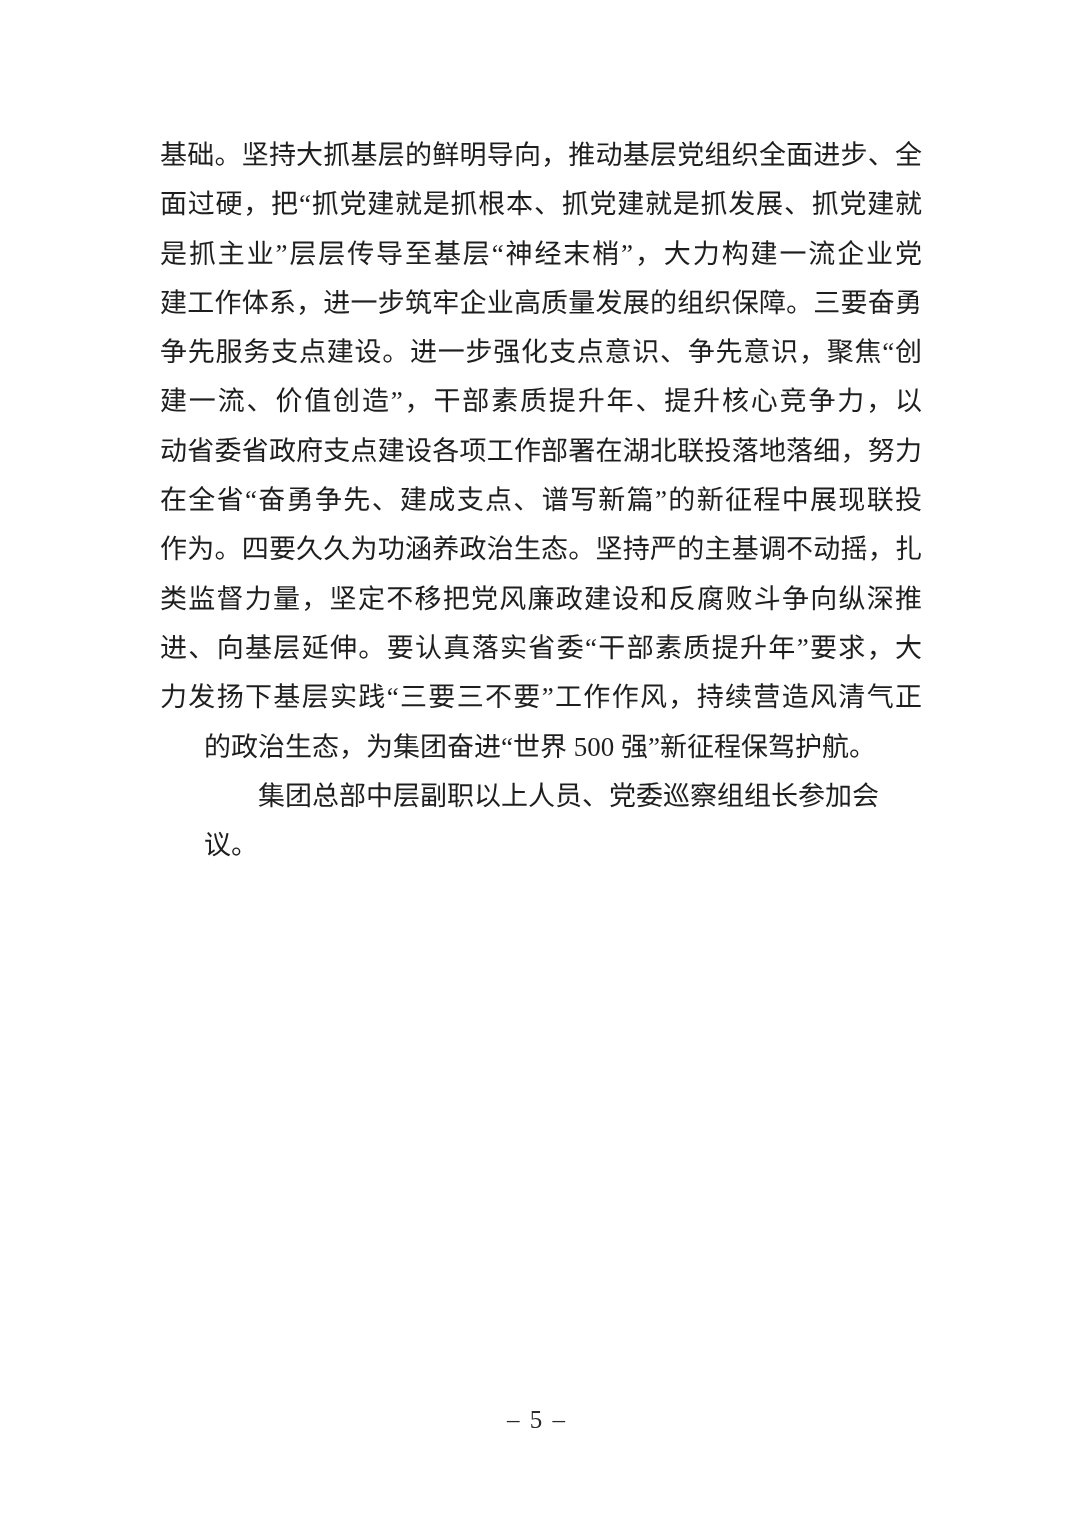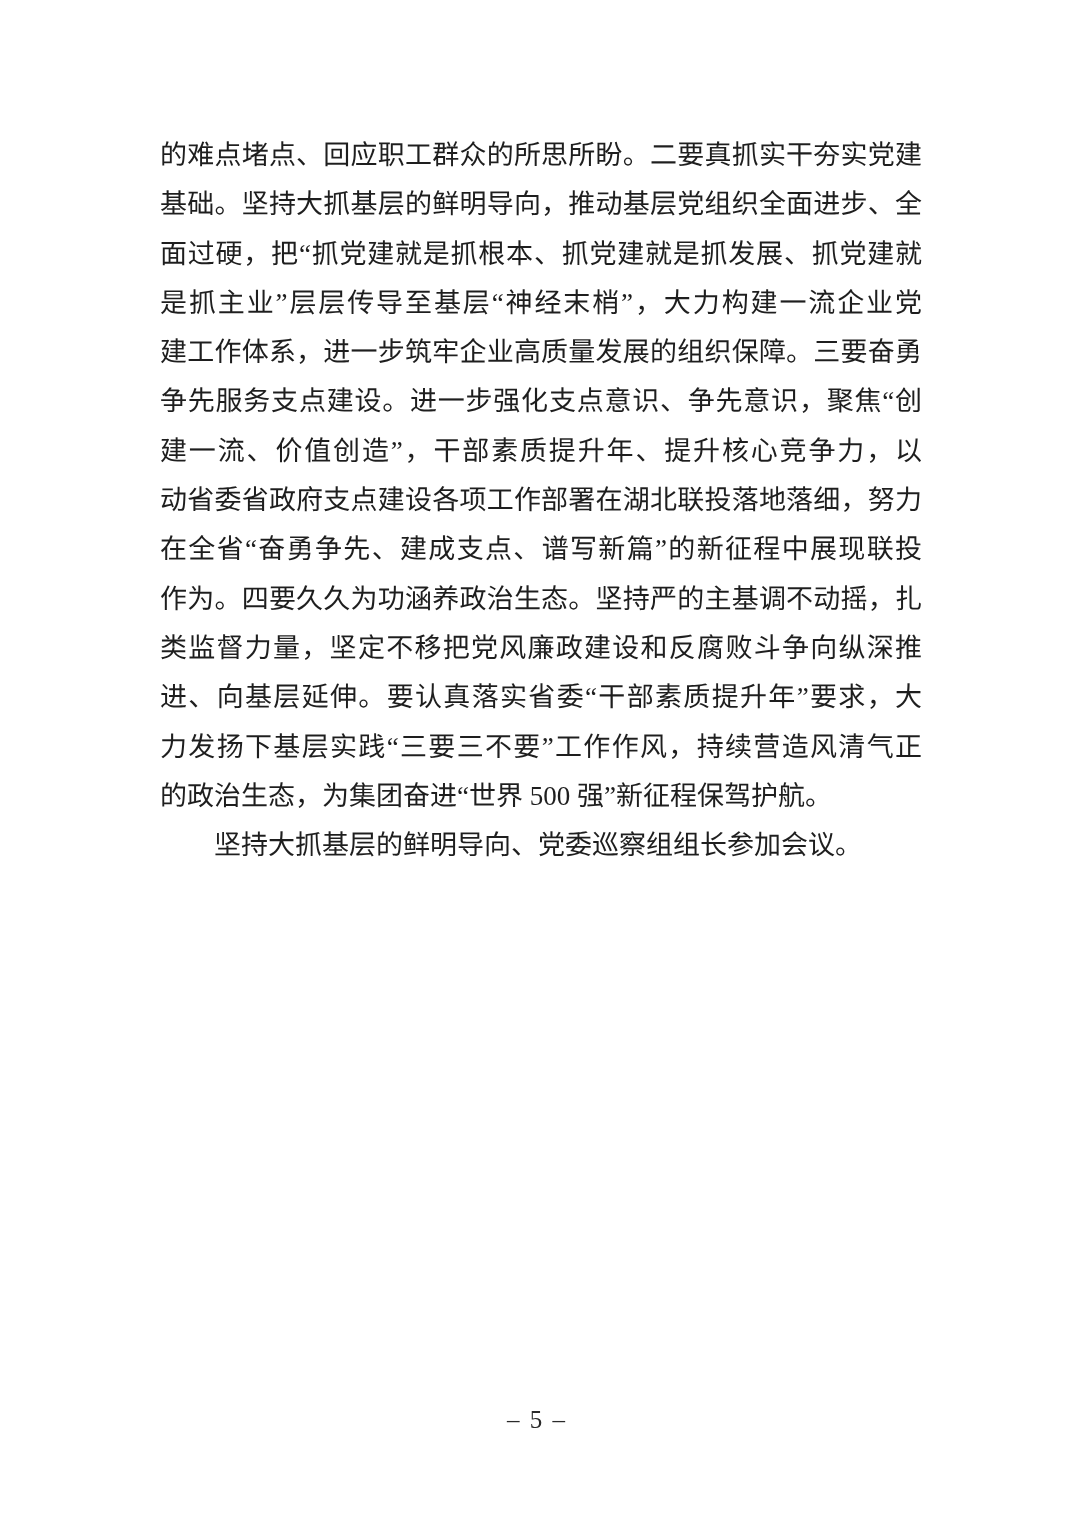--- a/index.html
+++ b/index.html
@@ -28,20 +28,21 @@
     height: 49.3px;
     text-align: justify;
     text-align-last: justify;
     text-justify: inter-character;
     white-space: normal;
     font-kerning: none;
   }
   .line.para-last {
     text-align: left;
     text-align-last: left;
+    margin-left: 44px;
   }
   .line.indent {
     text-indent: 2em;
   }
   .page-footer {
     position: absolute;
     left: 0;
     top: 1406px;
     width: 100%;
     text-align: center;
@@ -51,34 +52,33 @@
     color: #2a2a2a;
     letter-spacing: 2px;
   }
 </style>
 </head>
 <body>
 
 <div class="page">
 
   <div class="body-text">
-    <div class="line">的难点堵点、回应职工群众的所思所盼。二要真抓实干夯实党建</div>
     <div class="line">基础。坚持大抓基层的鲜明导向，推动基层党组织全面进步、全</div>
     <div class="line">面过硬，把“抓党建就是抓根本、抓党建就是抓发展、抓党建就</div>
     <div class="line">是抓主业”层层传导至基层“神经末梢”，大力构建一流企业党</div>
     <div class="line">建工作体系，进一步筑牢企业高质量发展的组织保障。三要奋勇</div>
     <div class="line">争先服务支点建设。进一步强化支点意识、争先意识，聚焦“创</div>
     <div class="line">建一流、价值创造”，干部素质提升年、提升核心竞争力，以</div>
     <div class="line">动省委省政府支点建设各项工作部署在湖北联投落地落细，努力</div>
     <div class="line">在全省“奋勇争先、建成支点、谱写新篇”的新征程中展现联投</div>
     <div class="line">作为。四要久久为功涵养政治生态。坚持严的主基调不动摇，扎</div>
     <div class="line">类监督力量，坚定不移把党风廉政建设和反腐败斗争向纵深推</div>
     <div class="line">进、向基层延伸。要认真落实省委“干部素质提升年”要求，大</div>
     <div class="line">力发扬下基层实践“三要三不要”工作作风，持续营造风清气正</div>
     <div class="line para-last">的政治生态，为集团奋进“世界 500 强”新征程保驾护航。</div>
-    <div class="line para-last indent">坚持大抓基层的鲜明导向、党委巡察组组长参加会议。</div>
+    <div class="line para-last indent">集团总部中层副职以上人员、党委巡察组组长参加会议。</div>
   </div>
 
   <div class="page-footer">
     <span class="page-number">– 5 –</span>
   </div>
 
 </div>
 
 </body></html>

